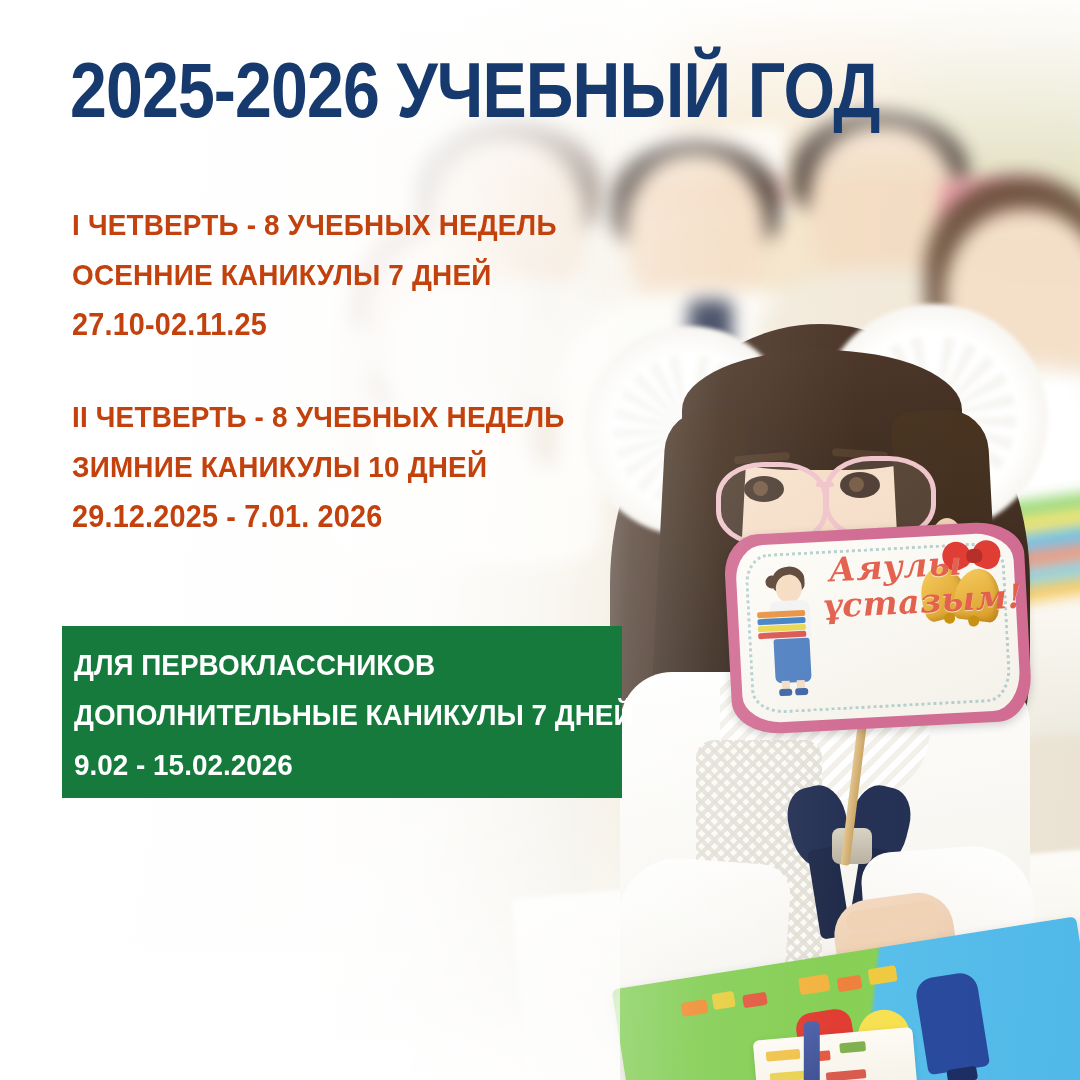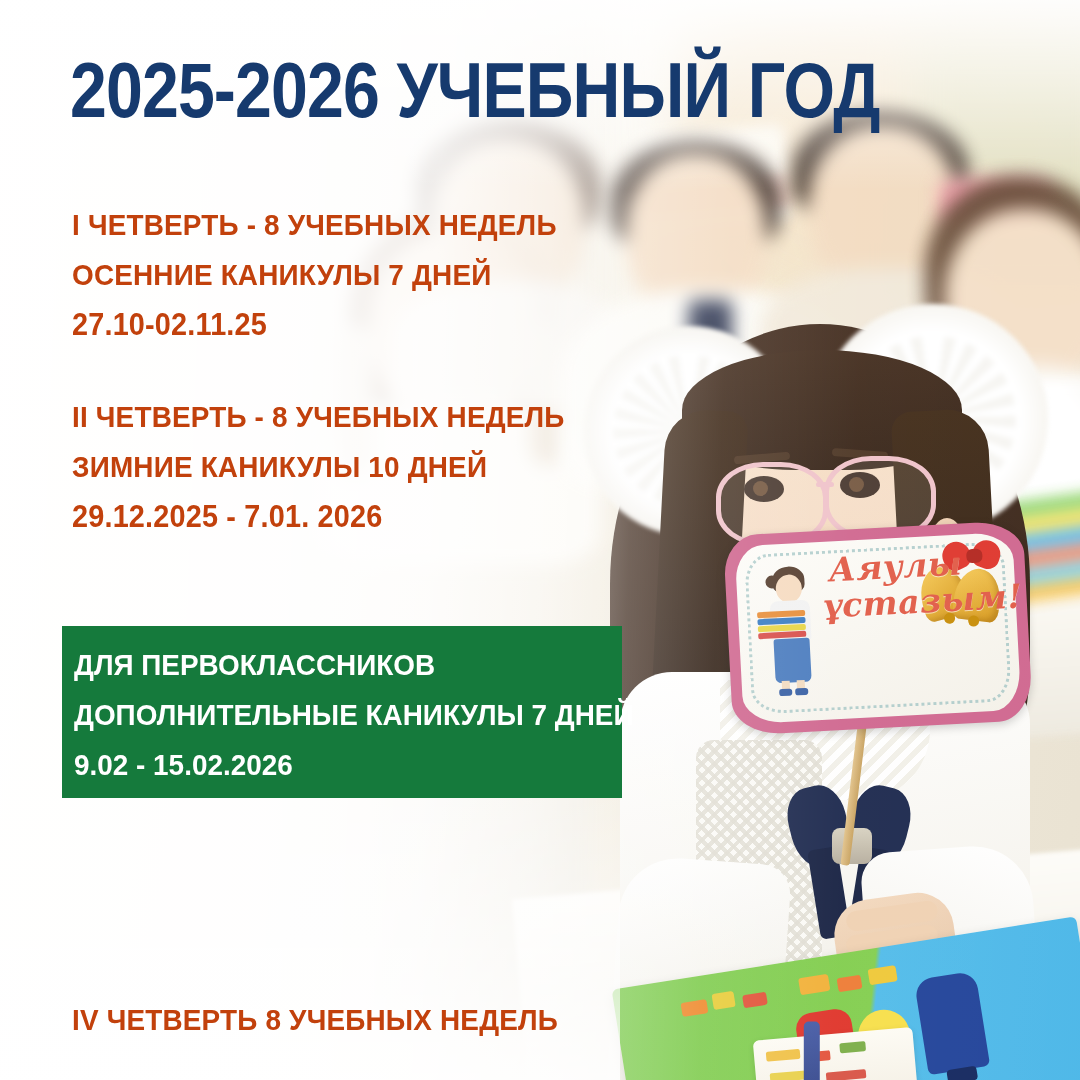--- a/index.html
+++ b/index.html
@@ -591,18 +591,15 @@
 
     <div class="greenbox">
       <div class="gtext">
         <span class="ln">ДЛЯ ПЕРВОКЛАССНИКОВ</span>
         <span class="ln">ДОПОЛНИТЕЛЬНЫЕ КАНИКУЛЫ  7 ДНЕЙ</span>
         <span class="ln">9.02 - 15.02.2026</span>
       </div>
     </div>
 
 
-    <div class="blk" id="blk5">
-      <span class="ln">IV  ЧЕТВЕРТЬ 8 УЧЕБНЫХ НЕДЕЛЬ</span>
-    </div>
 
   </div>
 </div>
 
 </body></html>

